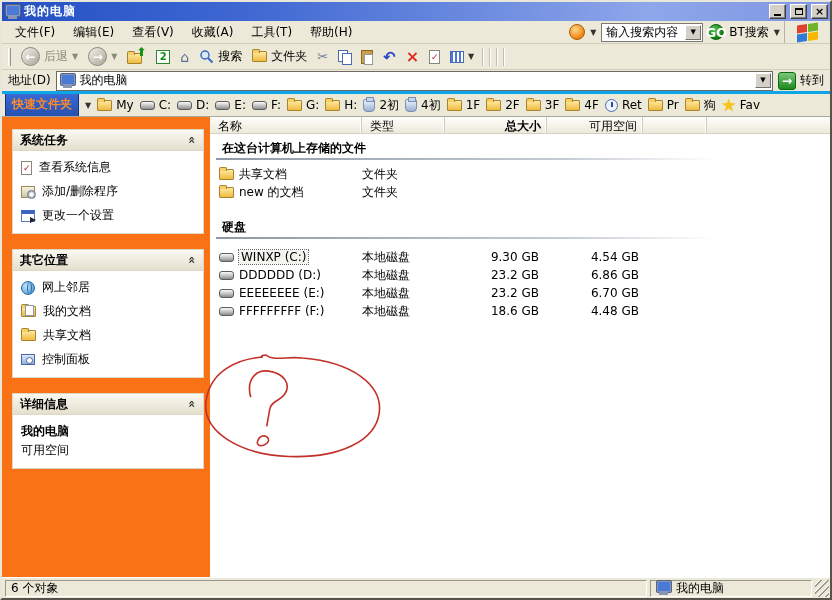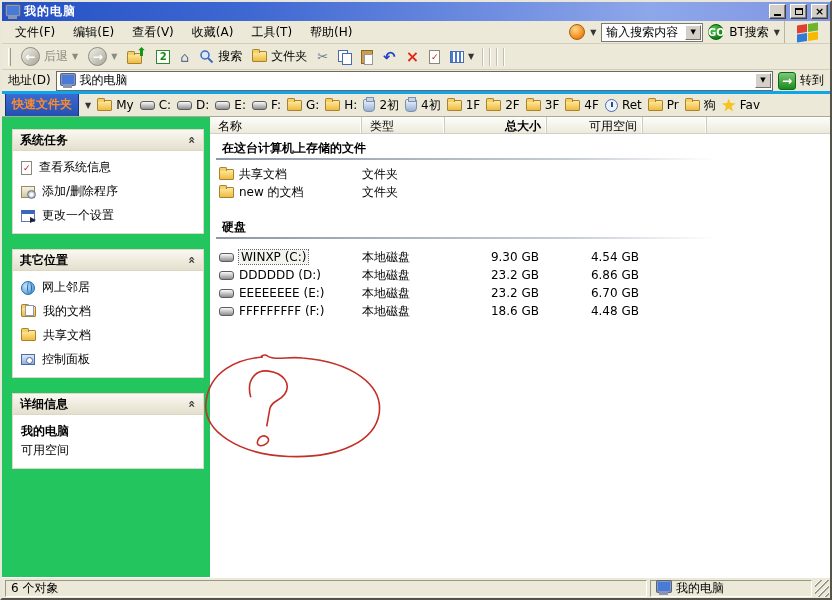--- a/index.html
+++ b/index.html
@@ -27,21 +27,21 @@
   .menu-item { padding:3px 9px; }
   .menu-right { margin-left:auto; display:flex; align-items:center; gap:5px; padding-right:4px; }
   .i-orange { width:16px; height:16px; border-radius:50%;
     background:radial-gradient(circle at 38% 32%,#ffd98a,#f28414 70%,#b85c08); border:1px solid #a85f0c; }
   .caret { font-size:8px; color:#333; }
   .search-box { width:102px; height:19px; background:#fff; border:1px solid #7a7a72;
     display:flex; align-items:center; }
   .search-box .stext { flex:1; padding-left:4px; font-size:12px; }
   .dd-btn { width:16px; height:15px; margin-right:1px; background:#d4d0c8; border:1px solid;
     border-color:#fff #707070 #707070 #fff; font-size:7px; text-align:center; line-height:13px; }
-  .i-go { width:16px; height:16px; border-radius:50%; color:#fff; font-size:10px; font-weight:bold;
+  .i-go { width:16px; height:16px; border-radius:50%; color:#fff; font-size:13px; font-weight:bold;
     display:flex; align-items:center; justify-content:center;
     background:radial-gradient(circle at 35% 30%,#55c455,#0c7c0c 75%); border:1px solid #085c08; }
   .logo-box { width:46px; align-self:stretch; border-left:1px solid #b8b4a4;
     display:flex; align-items:center; justify-content:center; background:#ece9d8; }
   .winlogo { display:grid; grid-template-columns:10px 10px; grid-template-rows:8px 8px; gap:1px; transform:skewY(-8deg); }
   .winlogo span:nth-child(1){background:#e0412e;} .winlogo span:nth-child(2){background:#6eb52a;}
   .winlogo span:nth-child(3){background:#2e7bd8;} .winlogo span:nth-child(4){background:#f7b900;}
 
   
   .toolbar { height:26px; flex:0 0 26px; display:flex; align-items:center; gap:6px;
@@ -106,21 +106,21 @@
   .i-jar::before { content:""; position:absolute; top:-3px; left:2px; width:6px; height:3px;
     background:#c8d4e8; border:1px solid #7a90b0; }
   .i-clock { width:13px; height:13px; border-radius:50%; background:#eef2fc; border:1px solid #4a6ab0; position:relative; }
   .i-clock::after { content:""; position:absolute; left:5px; top:2px; width:2px; height:5px; background:#2a4a90; }
   .i-star { width:14px; height:13px; background:#f6c41c; display:inline-block;
     clip-path:polygon(50% 0,62% 35%,100% 38%,70% 60%,80% 100%,50% 76%,20% 100%,30% 60%,0 38%,38% 35%); }
 
   
   .bodyarea { flex:1; display:flex; background:#fff; position:relative; overflow:hidden; }
 
-  .sidebar { flex:0 0 208px; padding:12px 6px 16px 10px; background:#22c55e; }
+  .sidebar { flex:0 0 208px; padding:12px 6px 16px 10px; background:#f97316; }
   .panel { border:1px solid #dcd7c6; margin-bottom:15px; background:#fff; }
   .panel-h { height:21px; display:flex; align-items:center; justify-content:space-between;
     padding:0 7px; font-weight:bold; background:linear-gradient(#faf8f1,#e4dfcd);
     border-bottom:1px solid #dcd7c6; }
   .chev { display:inline-block; transform:rotate(90deg); font-weight:bold; color:#333; font-size:12px; }
   .panel-b { padding:8px 4px 9px 8px; display:flex; flex-direction:column; gap:7px; }
   .p-item { display:flex; align-items:center; gap:7px; }
   .i-sq { flex:0 0 auto; }
   .i-addrem { width:14px; height:12px; background:linear-gradient(#f6f2e2,#cfc8a8); border:1px solid #9a8c5a; position:relative; }
   .i-addrem::after { content:""; position:absolute; right:-2px; bottom:-2px; width:7px; height:7px;

